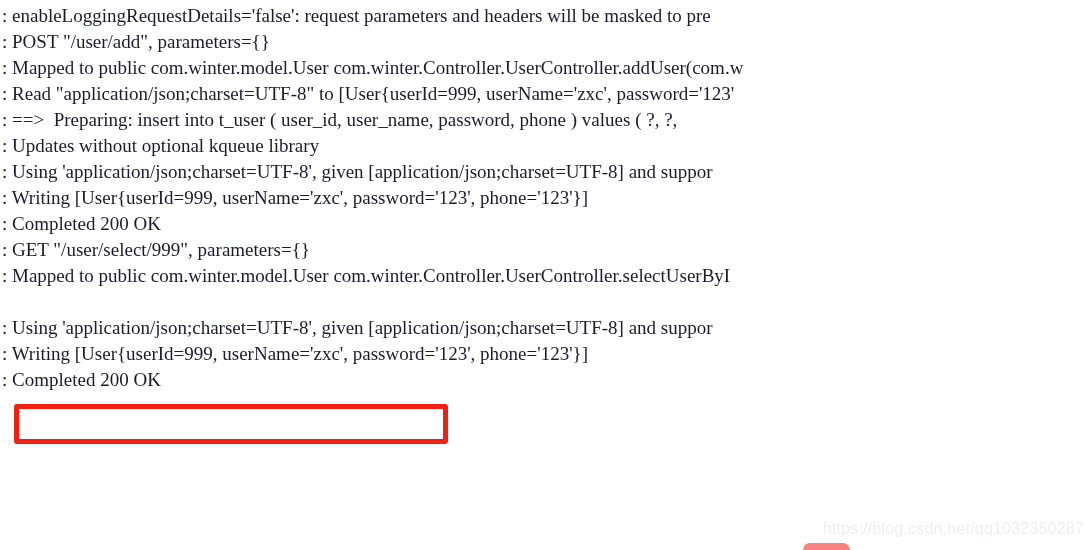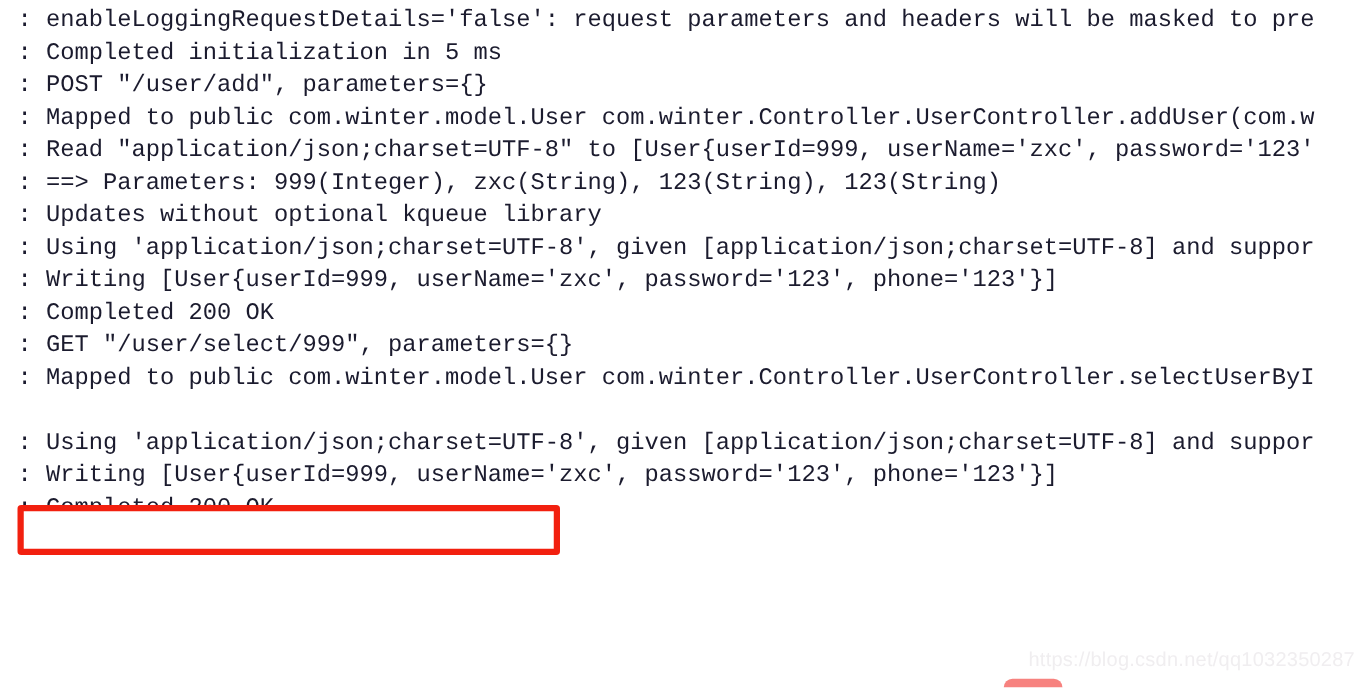--- a/index.html
+++ b/index.html
@@ -24,22 +24,23 @@
     padding-top: 3px;
   }
   .log-line {
     height: 26px;
     line-height: 26px;
     font-size: 19px;
     letter-spacing: 0px;
     color: #1b1b2e;
     white-space: pre;
     overflow: hidden;
-    padding-left: 14px;
+    padding-left: 2px;
     text-rendering: optimizeLegibility;
+    font-family: Liberation Serif, serif;
   }
   #redaction-box {
     position: absolute;
     left: 14px;
     top: 404px;
     width: 434px;
     height: 40px;
     border: 5px solid #f2200f;
     border-radius: 3px;
     background: #ffffff;
@@ -65,25 +66,24 @@
     border-radius: 7px;
   }
 </style>
 </head>
 <body>
 
 <div id="screen">
 
   <div id="log-lines">
       <div class="log-line">: enableLoggingRequestDetails='false': request parameters and headers will be masked to pre</div>
-      <div class="log-line">: Completed initialization in 5 ms</div>
       <div class="log-line">: POST "/user/add", parameters={}</div>
       <div class="log-line">: Mapped to public com.winter.model.User com.winter.Controller.UserController.addUser(com.w</div>
       <div class="log-line">: Read "application/json;charset=UTF-8" to [User{userId=999, userName='zxc', password='123'</div>
-      <div class="log-line">: ==&gt; Parameters: 999(Integer), zxc(String), 123(String), 123(String)</div>
+      <div class="log-line">: ==&gt;  Preparing: insert into t_user ( user_id, user_name, password, phone ) values ( ?, ?,</div>
       <div class="log-line">: Updates without optional kqueue library</div>
       <div class="log-line">: Using 'application/json;charset=UTF-8', given [application/json;charset=UTF-8] and suppor</div>
       <div class="log-line">: Writing [User{userId=999, userName='zxc', password='123', phone='123'}]</div>
       <div class="log-line">: Completed 200 OK</div>
       <div class="log-line">: GET "/user/select/999", parameters={}</div>
       <div class="log-line">: Mapped to public com.winter.model.User com.winter.Controller.UserController.selectUserByI</div>
       <div class="log-line"></div>
       <div class="log-line">: Using 'application/json;charset=UTF-8', given [application/json;charset=UTF-8] and suppor</div>
       <div class="log-line">: Writing [User{userId=999, userName='zxc', password='123', phone='123'}]</div>
       <div class="log-line">: Completed 200 OK</div>

